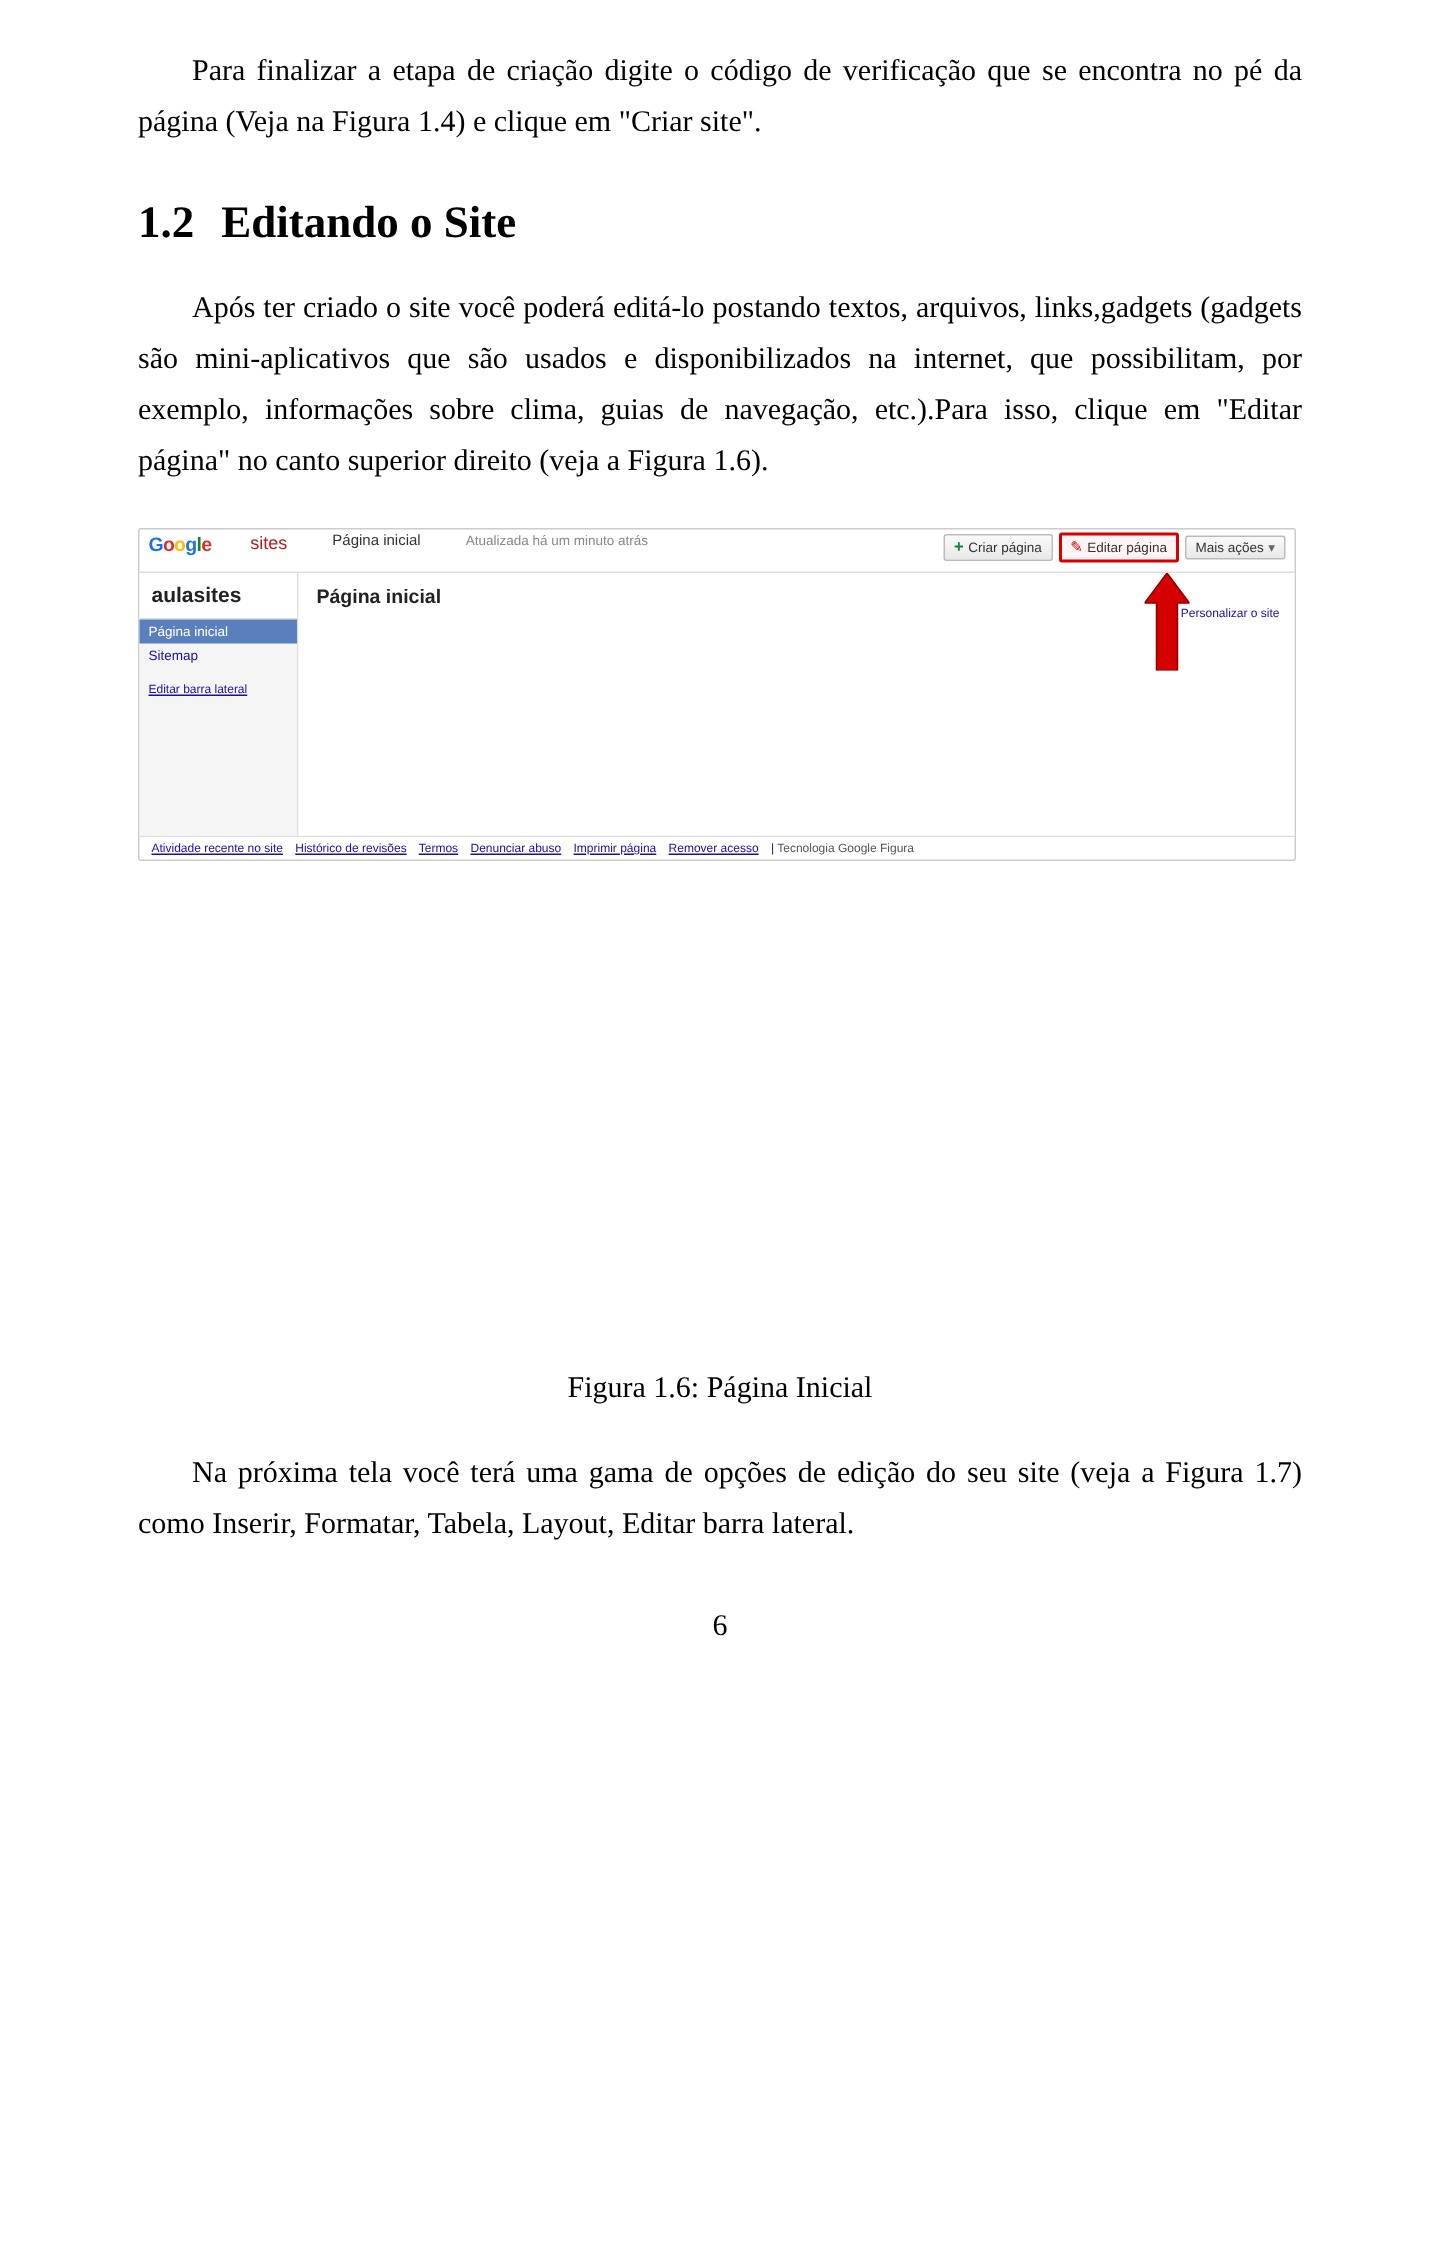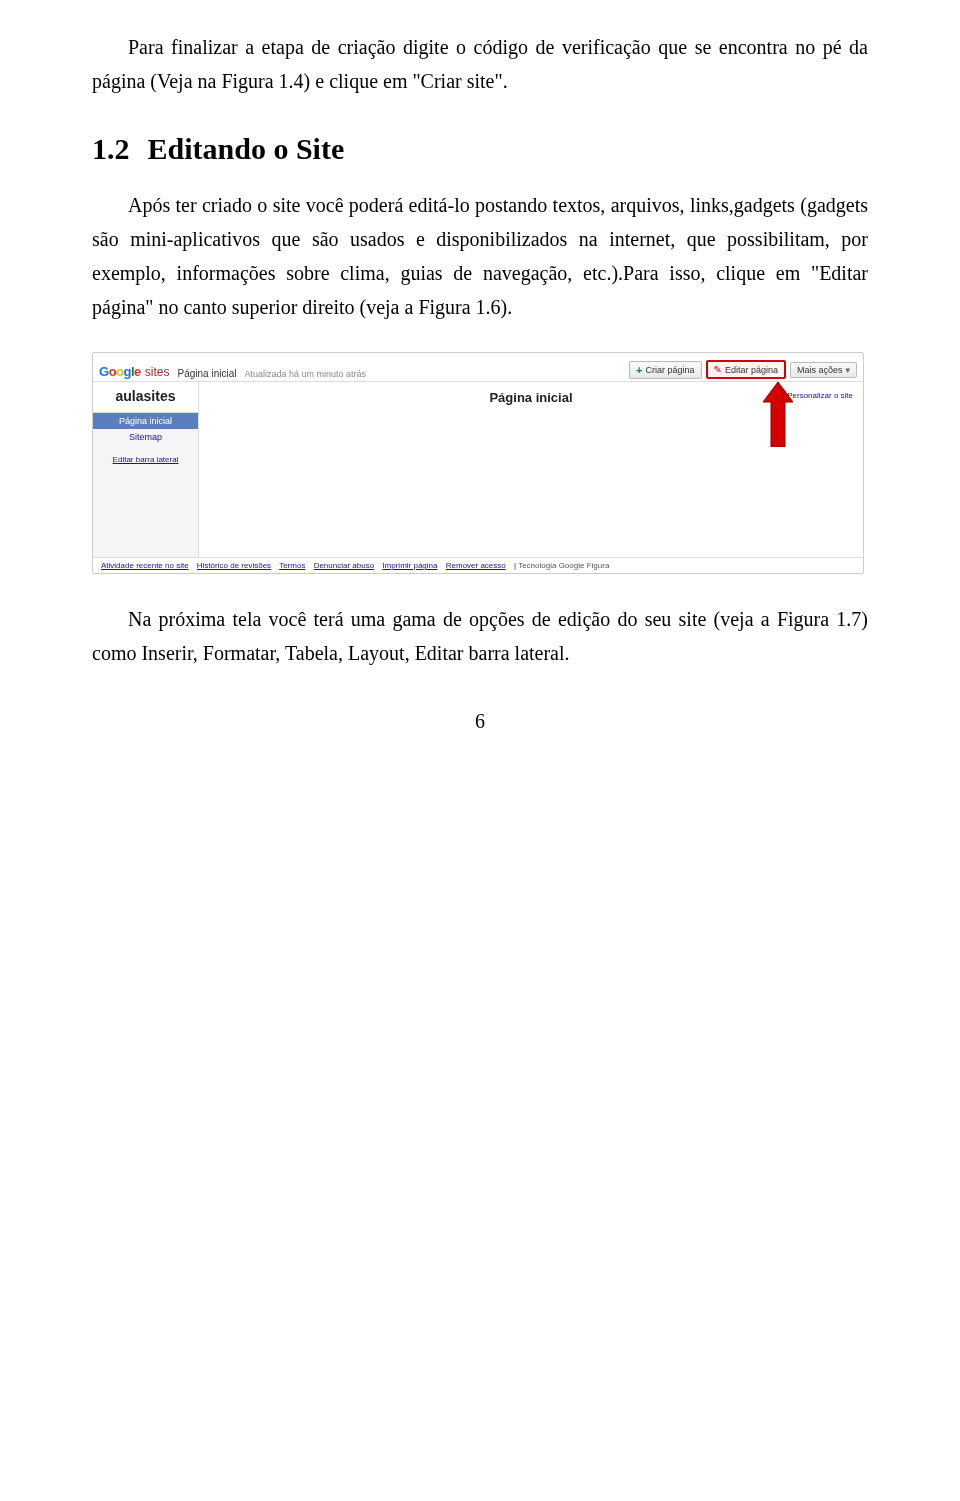--- a/index.html
+++ b/index.html
@@ -34,25 +34,25 @@
     width: 770px;
     border: 1px solid #ccc;
     border-radius: 2px;
     background: #fff;
     font-family: Arial, Helvetica, sans-serif;
     font-size: 10px;
     color: #333;
   }
   .ss-topbar {
     display: flex;
-    align-items: flex-end;
+    align-items: flex-start;
     height: 24px;
     padding: 2px 6px;
     border-bottom: 1px solid #ddd;
-    gap: 2px;
+    gap: 24px;
   }
   .ss-logo {
     font-size: 13px;
     font-weight: bold;
     letter-spacing: -0.5px;
   }
   .ss-logo .g1 { color:#1a73e8; }
   .ss-logo .g2 { color:#d93025; }
   .ss-logo .g3 { color:#fbbc04; }
   .ss-logo .g4 { color:#1a73e8; }
@@ -73,21 +73,21 @@
     align-items:center;
     gap:3px;
   }
   .ss-btn.edit {
     border:2px solid #d50000;
     background: #fff3f3;
   }
   .ss-plus { color:#188038; font-weight:bold; font-size:11px; }
   .ss-pencil { color:#d50000; font-size:10px; }
   .ss-dropdown::after { content:" ▾"; color:#666; font-size:9px; }
-  .ss-body { display:flex; position:relative; min-height:175px;text-align:center; }
+  .ss-body { display:flex; position:relative; min-height:175px; }
   .ss-sidebar {
     width: 105px;
     background:#f5f5f5;
     border-right:1px solid #ddd;
     padding:0;
   }
   .ss-sidebar .sitetitle {
     padding: 6px 8px 8px 8px;
     font-size:14px;
     font-weight:bold;
@@ -121,21 +121,21 @@
   .ss-arrow {
     position:absolute;
     top: 0;
     right: 70px;
     width: 30px;
     height: 65px;
   }
   .ss-arrow svg { display:block; }
   .ss-personalize {
     position:absolute;
-    top: 9px;
+    top: 22px;
     right: 10px;
     font-size:8px;
     color:#1a0dab;
   }
   .ss-footer {
     border-top:1px solid #ddd;
     padding: 3px 8px;
     font-size:8px;
     color:#1a0dab;
   }
@@ -210,17 +210,18 @@
         <span>Histórico de revisões</span>
         <span>Termos</span>
         <span>Denunciar abuso</span>
         <span>Imprimir página</span>
         <span>Remover acesso</span>
         | <span class="tech">Tecnologia Google Figura</span>
       </div>
     </div>
   </div>
 
+  <div class="figure-caption">Figura 1.6: Página Inicial</div>
 
   <p class="para indent" style="margin-top:28px">Na próxima tela você terá uma gama de opções de edição do seu site (veja a Figura 1.7) como Inserir, Formatar, Tabela, Layout, Editar barra lateral.</p>
 
   <div class="page-number">6</div>
 </div>
 
 </body></html>

